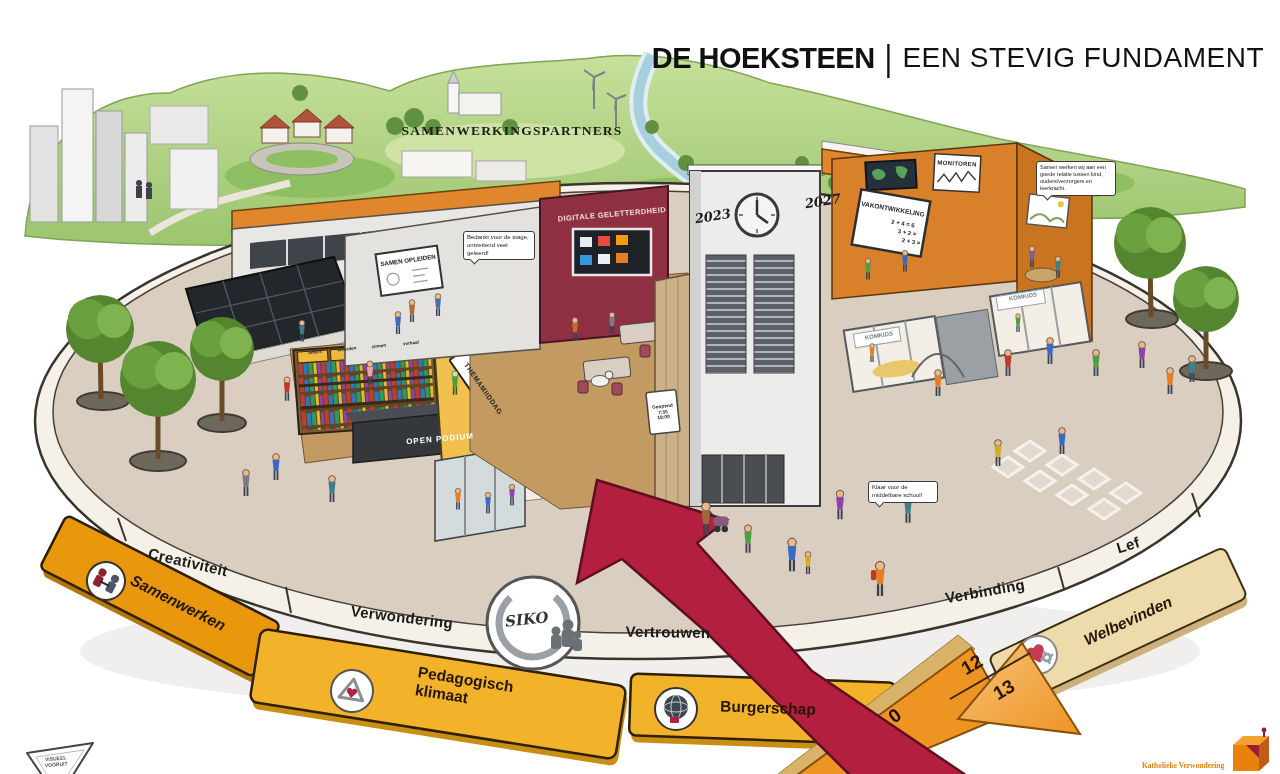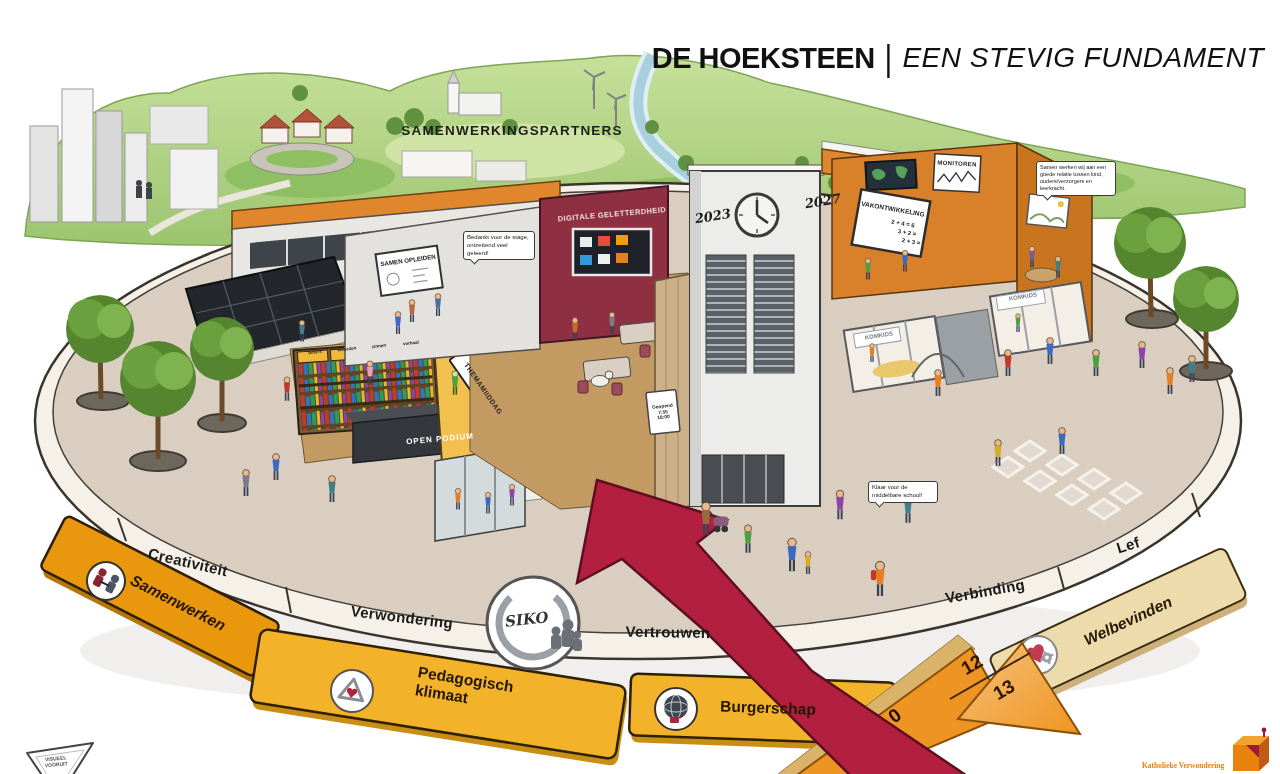--- a/index.html
+++ b/index.html
@@ -5,21 +5,21 @@
   html,body{margin:0;padding:0;background:#fff;}
   .stage{position:relative;width:1280px;height:774px;background:#fff;overflow:hidden;
          font-family:"Liberation Sans",sans-serif;margin-top:31px;}
   .stage svg{position:absolute;left:0;top:0;}
   
   .lbl{position:absolute;white-space:nowrap;color:#1d1d1d;
        transform:translate(-50%,-50%) rotate(var(--r,0deg));line-height:1.15;}
   .title{position:absolute;top:10px;right:16px;display:flex;align-items:center;gap:10px;color:#111;}
   .title .brand{font-size:29px;font-weight:800;letter-spacing:-.5px;}
   .title .sep{font-size:30px;font-weight:300;transform:scaleY(1.25);}
-  .title .sub{font-size:28px;font-weight:400;letter-spacing:.5px;font-style:italic;}
+  .title .sub{font-size:28px;font-weight:400;letter-spacing:.5px;}
   .bubble{position:absolute;background:#fff;border:1px solid #3a3a3a;border-radius:3px;
           padding:2px 3px;color:#222;white-space:normal;line-height:1.3;}
   .bubble:after{content:"";position:absolute;left:7px;bottom:-4px;width:6px;height:6px;background:#fff;
           border-right:1px solid #3a3a3a;border-bottom:1px solid #3a3a3a;transform:rotate(45deg);}
   .ring{font-size:15px;font-weight:600;color:#1b1b1b;letter-spacing:.3px;}
   .pillar{font-weight:800;font-size:15.5px;color:#241703;}
   .serifit{font-family:"DejaVu Serif",serif;font-style:italic;}
   .doorsign span, .visueel span{display:block;text-align:center;}
 </style>
 </head>
@@ -626,21 +626,21 @@
     <line x1="1264" y1="701" x2="1264" y2="706" stroke="#9e1b32" stroke-width="2"></line>
   </g>
 </svg>
 
 <div class="title">
   <span class="brand">DE HOEKSTEEN</span>
   <span class="sep">|</span>
   <span class="sub">EEN STEVIG FUNDAMENT</span>
 </div>
 
-<div class="lbl" style="left:512px;top:100px;font-size:13.5px;font-weight:700;letter-spacing:1.2px;">SAMENWERKINGSPARTNERS</div>
+<div class="lbl" style="left:512px;top:100px;font-size:13.5px;font-weight:700;letter-spacing:1.2px;font-family:Liberation Serif, serif;">SAMENWERKINGSPARTNERS</div>
 
 <div class="lbl serifit" style="left:713px;top:186px;--r:-9deg;font-size:13px;font-weight:700;">2023</div>
 <div class="lbl serifit" style="left:823px;top:171px;--r:-9deg;font-size:13px;font-weight:700;">2027</div>
 
 <div class="lbl" style="left:612px;top:184px;--r:-5deg;font-size:7.5px;font-weight:700;color:#f2dada;letter-spacing:.4px;">DIGITALE GELETTERDHEID</div>
 <div class="lbl" style="left:408px;top:229px;--r:-8deg;font-size:6.2px;font-weight:800;">SAMEN OPLEIDEN</div>
 <div class="lbl" style="left:957px;top:133px;--r:3deg;font-size:6px;font-weight:800;letter-spacing:.3px;">MONITOREN</div>
 <div class="lbl" style="left:893px;top:178px;--r:10deg;font-size:6.5px;font-weight:800;">VAKONTWIKKELING</div>
 <div class="lbl" style="left:903px;top:193px;--r:10deg;font-size:6px;font-weight:700;">2 + 4 = 6</div>
 <div class="lbl" style="left:907px;top:202px;--r:10deg;font-size:6px;font-weight:700;">3 + 2 =</div>

